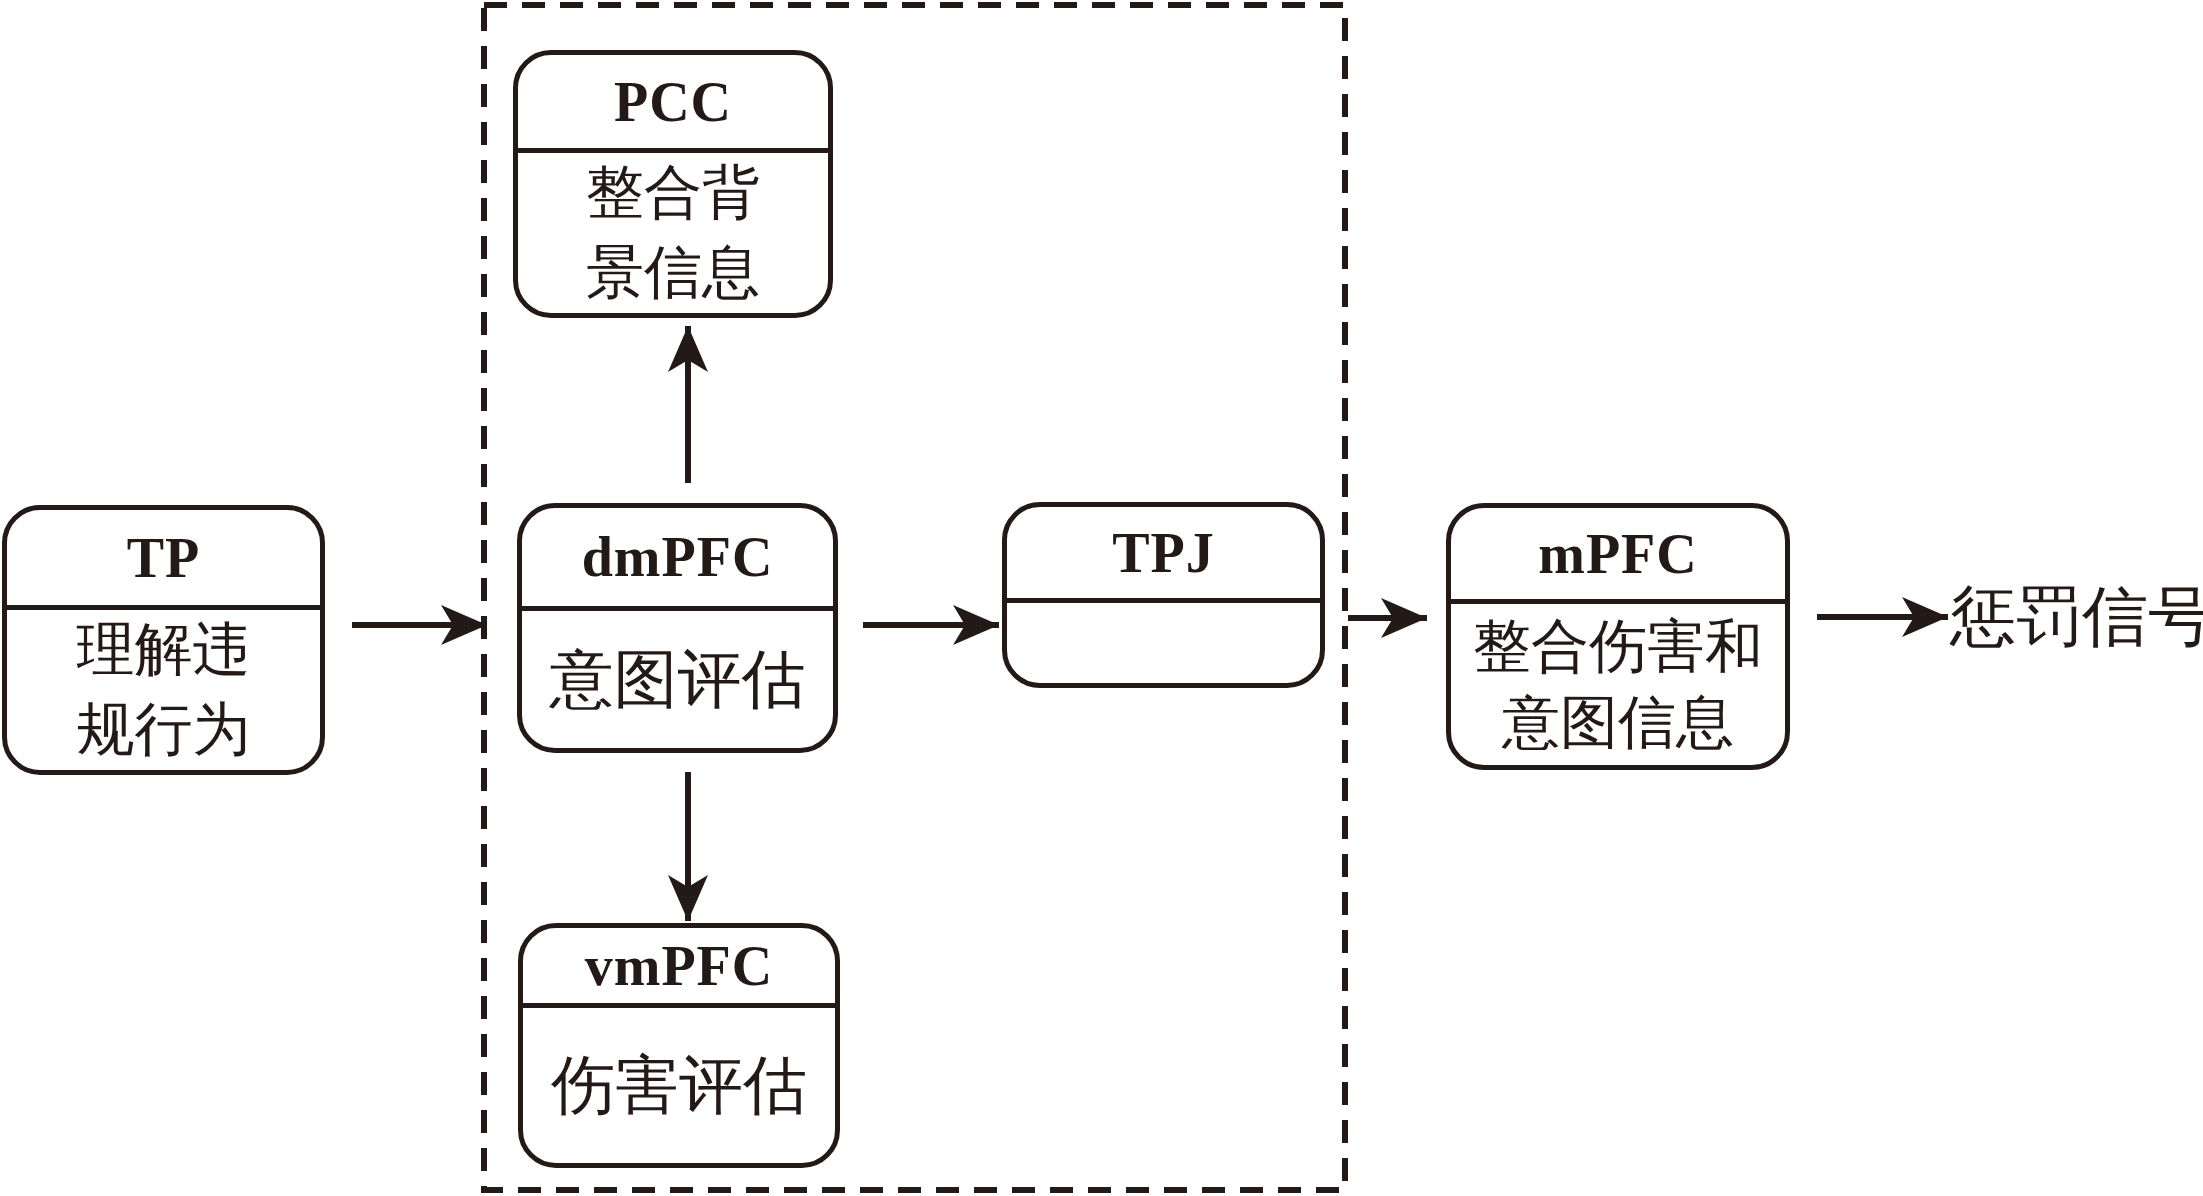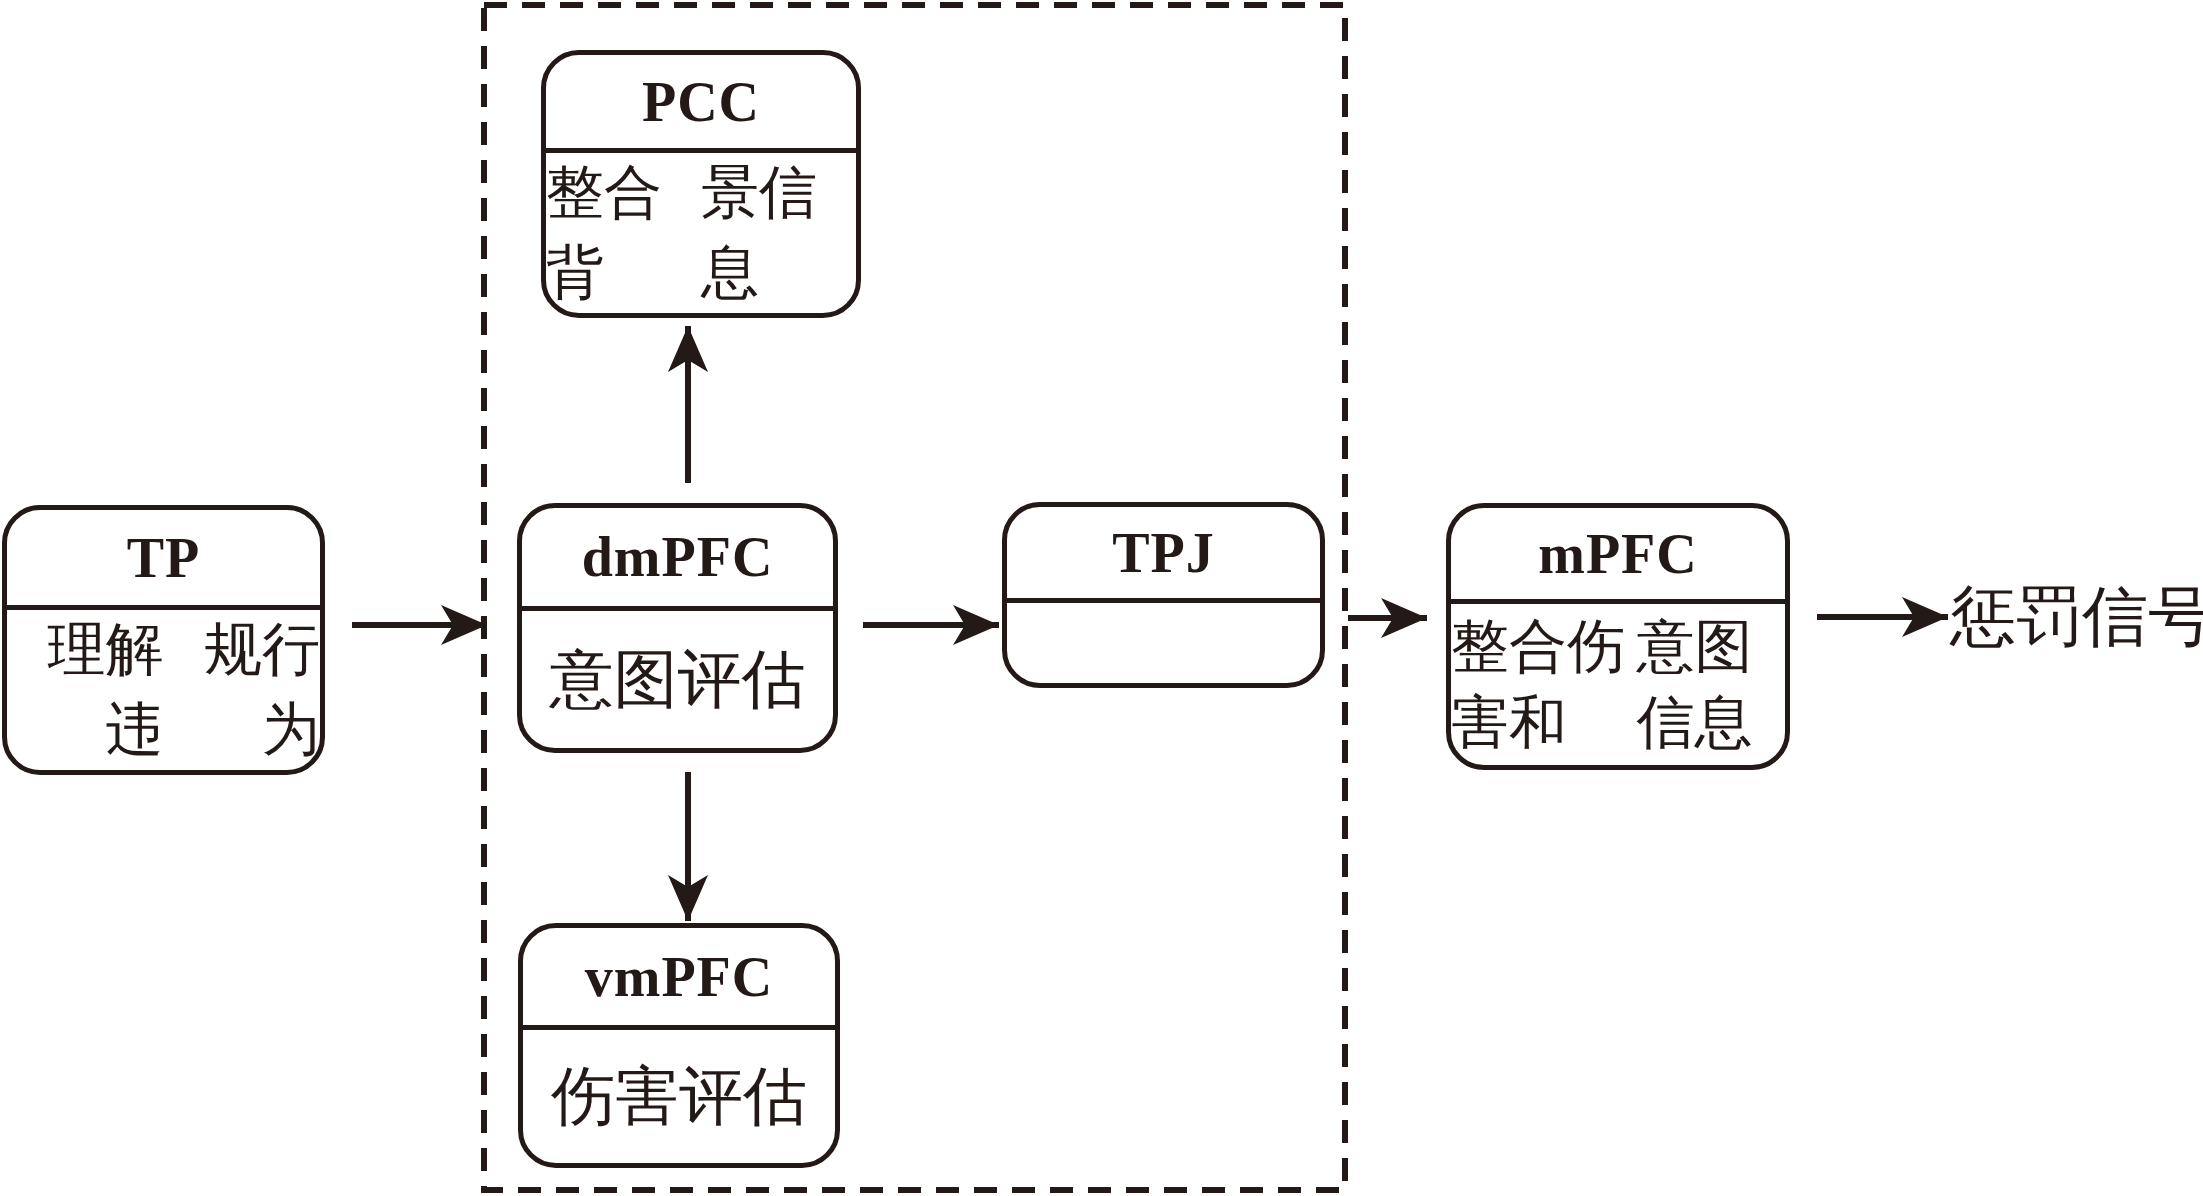--- a/index.html
+++ b/index.html
@@ -33,21 +33,21 @@
     display: flex;
     align-items: center;
     justify-content: center;
     font-weight: bold;
     font-size: 56px;
     letter-spacing: 1px;
   }
   .node-body {
     flex: 1;
     display: flex;
-    flex-direction: row;
+    flex-direction: column;
     align-items: center;
     justify-content: center;
     font-size: 58px;
     line-height: 80px;
     font-weight: 500;
   }
   .node-body.single { font-size: 64px; }
   .output-label {
     position: absolute;
     left: 1950px;
@@ -86,37 +86,37 @@
   </svg>
 
   <div class="node" style="left:2px; top:505px; width:323px; height:270px;text-align:right;">
     <div class="node-header" style="height:102px;">TP</div>
     <div class="node-body">
       <div>理解违</div>
       <div>规行为</div>
     </div>
   </div>
 
-  <div class="node" style="left:541px; top:50px; width:320px; height:268px;">
+  <div class="node" style="left:513px; top:50px; width:320px; height:268px;">
     <div class="node-header" style="height:98px;">PCC</div>
     <div class="node-body">
       <div>整合背</div>
       <div>景信息</div>
     </div>
   </div>
 
   <div class="node" style="left:517px; top:503px; width:321px; height:250px;">
     <div class="node-header" style="height:103px;">dmPFC</div>
     <div class="node-body single">
       <div>意图评估</div>
     </div>
   </div>
 
   <div class="node" style="left:518px; top:923px; width:322px; height:245px;">
-    <div class="node-header" style="height:102px;">vmPFC</div>
+    <div class="node-header" style="height:80px;">vmPFC</div>
     <div class="node-body single">
       <div>伤害评估</div>
     </div>
   </div>
 
   <div class="node" style="left:1002px; top:502px; width:323px; height:186px;">
     <div class="node-header" style="height:96px;">TPJ</div>
   </div>
 
   <div class="node" style="left:1426px; top:503px; width:344px; height:267px;margin-left:20px;">

